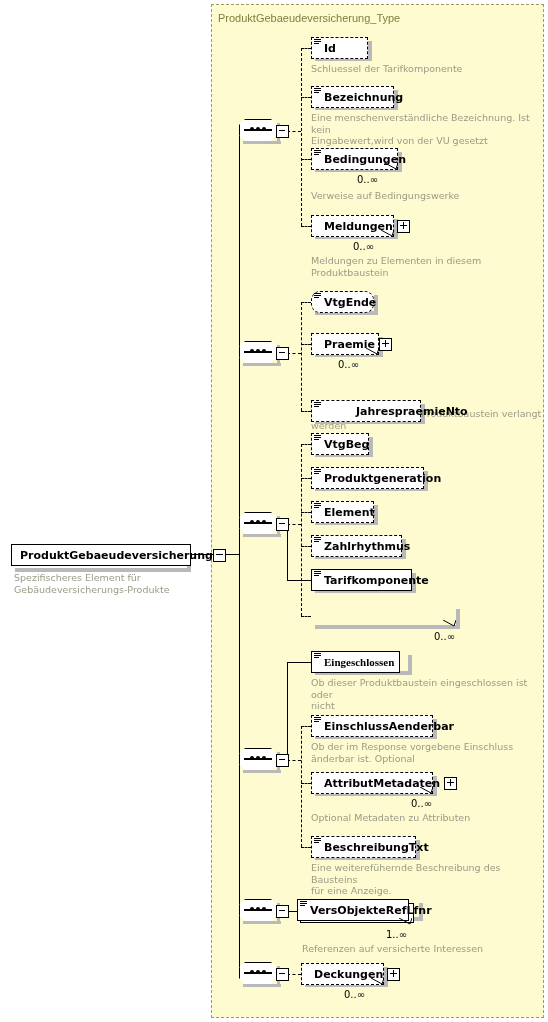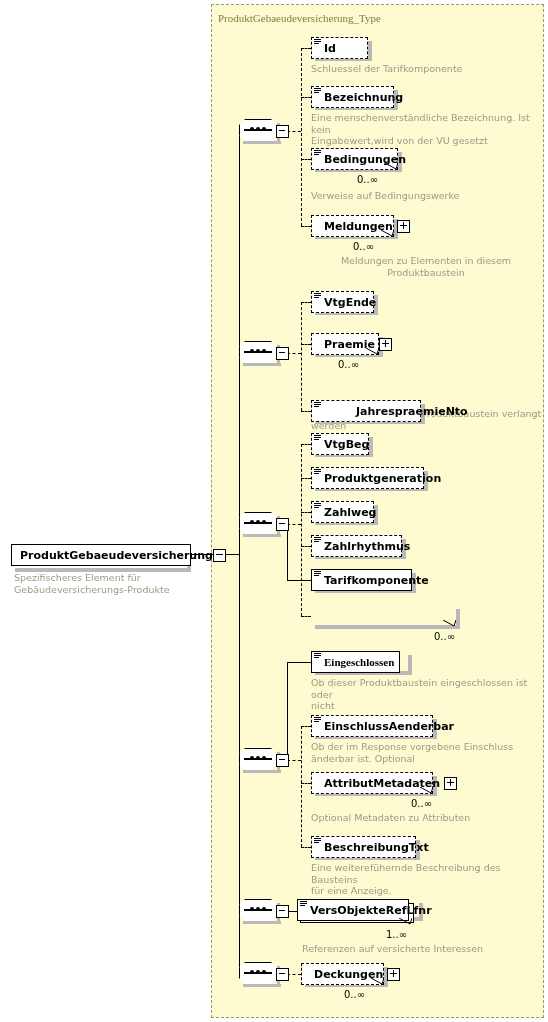--- a/index.html
+++ b/index.html
@@ -14,21 +14,21 @@
     position:absolute;
     background:#fdfbcf;
     border:1px dashed #9a9a6a;
     box-sizing:border-box;
   }
   .type-title{
     position:absolute;
     color:#7f7f3f;
     font-size:11px;
     white-space:nowrap;
-    font-family:Liberation Serif, serif;
+    font-family:Liberation Sans, sans-serif;
   }
 
   
   .el{
     position:absolute;
     box-sizing:border-box;
     background:#ffffff;
     height:22px;
     display:flex;align-items:center;
     padding:0 5px 0 12px;
@@ -207,40 +207,40 @@
   <div class="el optional" style="left:311px;top:215px;width:83px;">
     <span class="lbl">Meldungen</span>
     <span class="toggle plus"></span>
   </div>
   <div class="fold" style="left:381px;top:230px;">
     <svg width="13" height="7" viewBox="0 0 13 7">
         <path d="M0 0 L11 6 L13 0" fill="none" stroke="#000" stroke-width="1"></path>
       </svg>
   </div>
   <div class="occ" style="left:353px;top:241px;">0..∞</div>
-  <div class="doc" style="left:311px;top:255px;width:230px;text-align:center;">Meldungen zu Elementen in diesem
+  <div class="doc" style="left:311px;top:255px;width:230px;">Meldungen zu Elementen in diesem
 Produktbaustein</div>
 
   <div class="seq" style="left:239px;top:341px;">
     <span class="sh"></span>
       <span class="sh2"></span>
     <span class="body"></span>
     <span class="bar"></span>
       <span class="dot d1"></span>
       <span class="dot d2"></span>
       <span class="dot d3"></span>
     <span class="tgl"></span>
   </div>
   <div class="line dash-h" style="left:287px;top:353px;width:14px;"></div>
   <div class="line dash-v" style="left:301px;top:302px;height:109px;"></div>
 
   <div class="line dash-h" style="left:301px;top:302px;width:10px;"></div>
   <div class="shadow" style="left:315px;top:311px;width:63px;height:4px;"></div>
   <div class="shadow" style="left:374px;top:295px;width:4px;height:20px;"></div>
-  <div class="el optional" style="left:311px;top:291px;width:63px;">
+  <div class="el optional" style="left:311px;top:291px;width:63px;border-radius:9px;">
     <span class="attr-glyph">
         <i></i>
         <i></i>
         <i></i>
       </span>
     <span class="lbl">VtgEnde</span>
   </div>
 
   <div class="line dash-h" style="left:301px;top:344px;width:10px;"></div>
   <div class="shadow" style="left:315px;top:353px;width:68px;height:4px;"></div>
@@ -309,21 +309,21 @@
 
   <div class="line dash-h" style="left:301px;top:512px;width:10px;"></div>
   <div class="shadow" style="left:315px;top:521px;width:63px;height:4px;"></div>
   <div class="shadow" style="left:374px;top:505px;width:4px;height:20px;"></div>
   <div class="el optional" style="left:311px;top:501px;width:63px;">
     <span class="attr-glyph">
         <i></i>
         <i></i>
         <i></i>
       </span>
-    <span class="lbl">Zahlweg</span>
+    <span class="lbl">Element</span>
   </div>
 
   <div class="line dash-h" style="left:301px;top:546px;width:10px;"></div>
   <div class="shadow" style="left:315px;top:555px;width:91px;height:4px;"></div>
   <div class="shadow" style="left:402px;top:539px;width:4px;height:20px;"></div>
   <div class="el optional" style="left:311px;top:535px;width:91px;">
     <span class="attr-glyph">
         <i></i>
         <i></i>
         <i></i>

